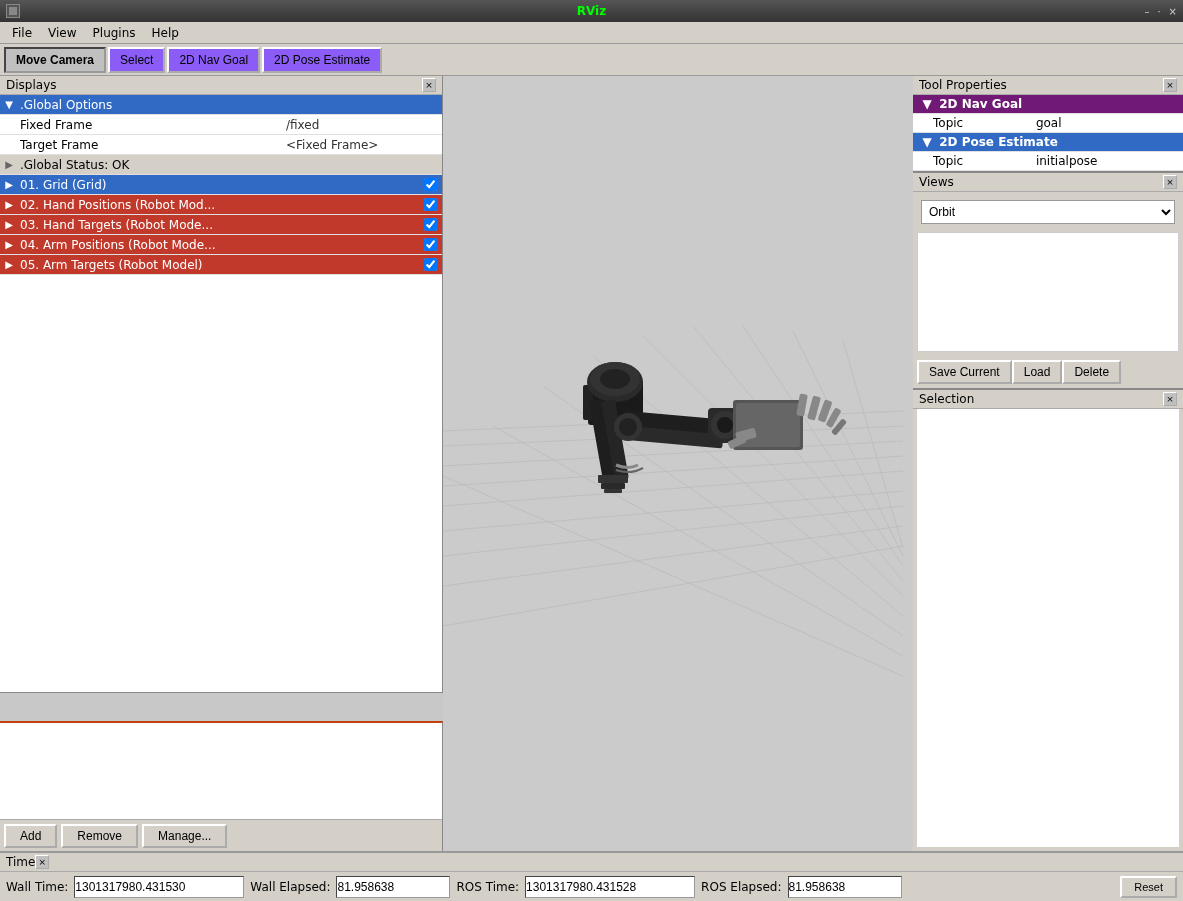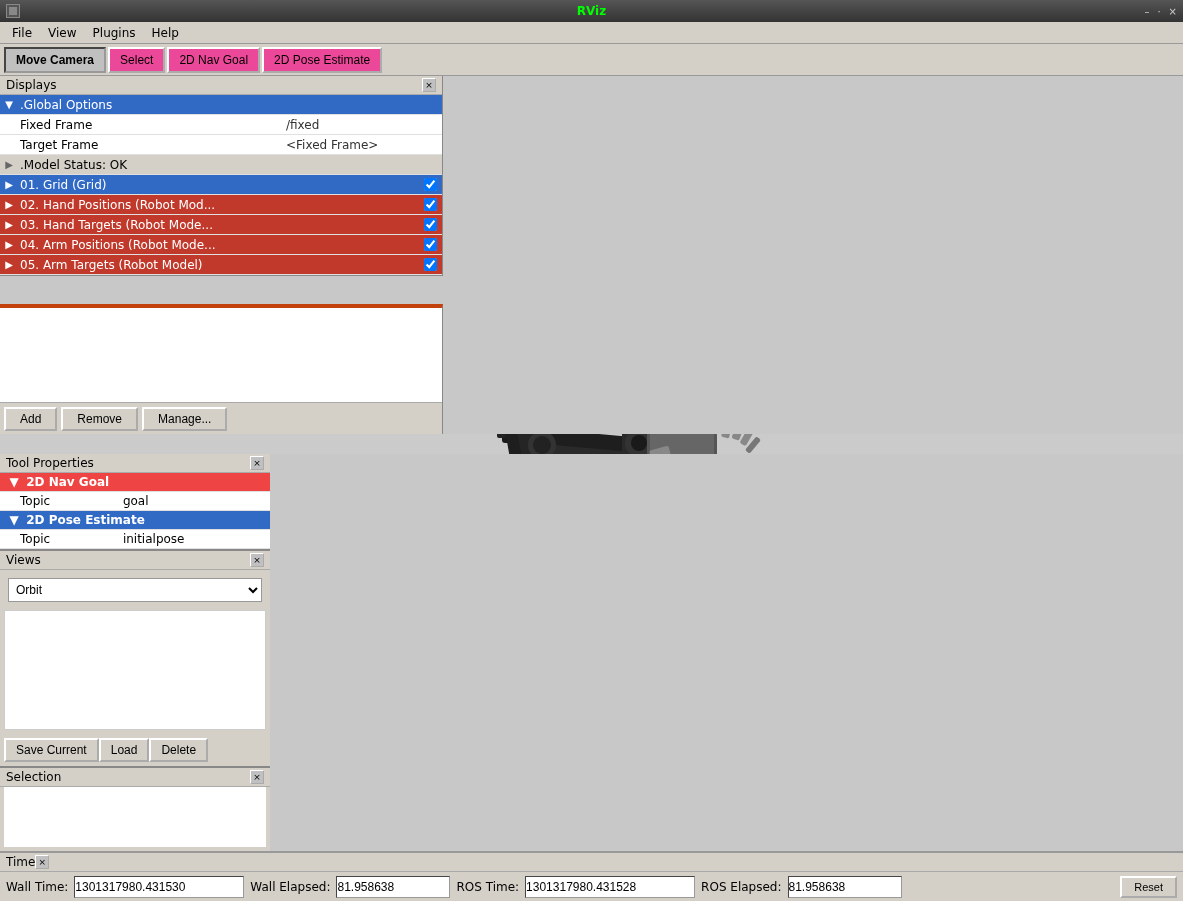--- a/index.html
+++ b/index.html
@@ -47,21 +47,21 @@
       background: #d4d0c8;
       height: 32px;
       display: flex;
       align-items: center;
       padding: 2px 4px;
       gap: 2px;
       border-bottom: 1px solid #999;
     }
     .toolbar-btn {
       padding: 3px 10px;
-      background: #ec4899;
+      background: #8b5cf6;
       border: 2px outset #fff;
       cursor: pointer;
       font-size: 12px;
       height: 26px;
     }
     .toolbar-btn.active {
       background: #c0c0c0;
       border: 2px inset #999;
       font-weight: bold;
     }
@@ -133,21 +133,21 @@
       width: 100%;
       background: #fff;
       border-collapse: collapse;
     }
     .prop-table td {
       padding: 2px 6px;
       border-bottom: 1px solid #e0e0e0;
       font-size: 12px;
     }
     .prop-table .section-header {
-      background: #ef4444;
+      background: #701a75;
       color: #fff;
       font-weight: bold;
       margin-top: 38px;
     }
     .prop-table .section-header-2 {
       background: #316ac5;
       color: #fff;
       font-weight: bold;
     }
     .collapse-icon {
@@ -236,21 +236,20 @@
     }
     
     ::-webkit-scrollbar { width: 12px; }
     ::-webkit-scrollbar-track { background: #d4d0c8; }
     ::-webkit-scrollbar-thumb { background: #a0a0a0; border: 1px solid #888; }
     
     
     #content-area {
       display: flex;
       height: calc(901px - 22px - 22px - 32px - 50px);
-      flex-direction: column;
     }
     #left-column {
       width: 443px;
       display: flex;
       flex-direction: column;
     }
     #displays-panel {
       flex: 1;
       display: flex;
       flex-direction: column;
@@ -353,21 +352,21 @@
         </div>
 
         <div class="tree-row">
           <span class="expand-icon">&nbsp;&nbsp;&nbsp;&nbsp;</span>
           <span class="col-name">Target Frame</span>
           <span class="col-value">&lt;Fixed Frame&gt;</span>
         </div>
 
         <div class="tree-row" style="background:#d4d0c8;">
           <span class="expand-icon">▶</span>
-          <span class="col-name">.Model Status: OK</span>
+          <span class="col-name">.Global Status: OK</span>
         </div>
 
         <div class="tree-row selected">
           <span class="expand-icon">▶</span>
           <span class="col-name">01. Grid (Grid)</span>
           <span class="col-check">
             <input type="checkbox" checked="" style="margin: 0px;">
           </span>
         </div>
 
@@ -400,21 +399,21 @@
           <span class="col-name">05. Arm Targets (Robot Model)</span>
           <span class="col-check">
             <input type="checkbox" checked="" style="margin: 0px;">
           </span>
         </div>
 
       </div>
 
     </div>
 
-    <div style="height:130px;background:#d4d0c8;border-right:1px solid #888;border-top:4px solid #c2410c;display:flex;flex-direction:column;margin-top:28px;">
+    <div style="height:130px;background:#d4d0c8;border-right:1px solid #888;border-top:2px solid #c2410c;display:flex;flex-direction:column;margin-top:28px;">
       <div style="flex:1;background:#fff;margin:0;"></div>
       <div id="add-remove-bar" style="border-right:none;">
         <button class="bottom-btn">Add</button>
         <button class="bottom-btn">Remove</button>
         <button class="bottom-btn">Manage...</button>
       </div>
     </div>
 
   </div>
 

